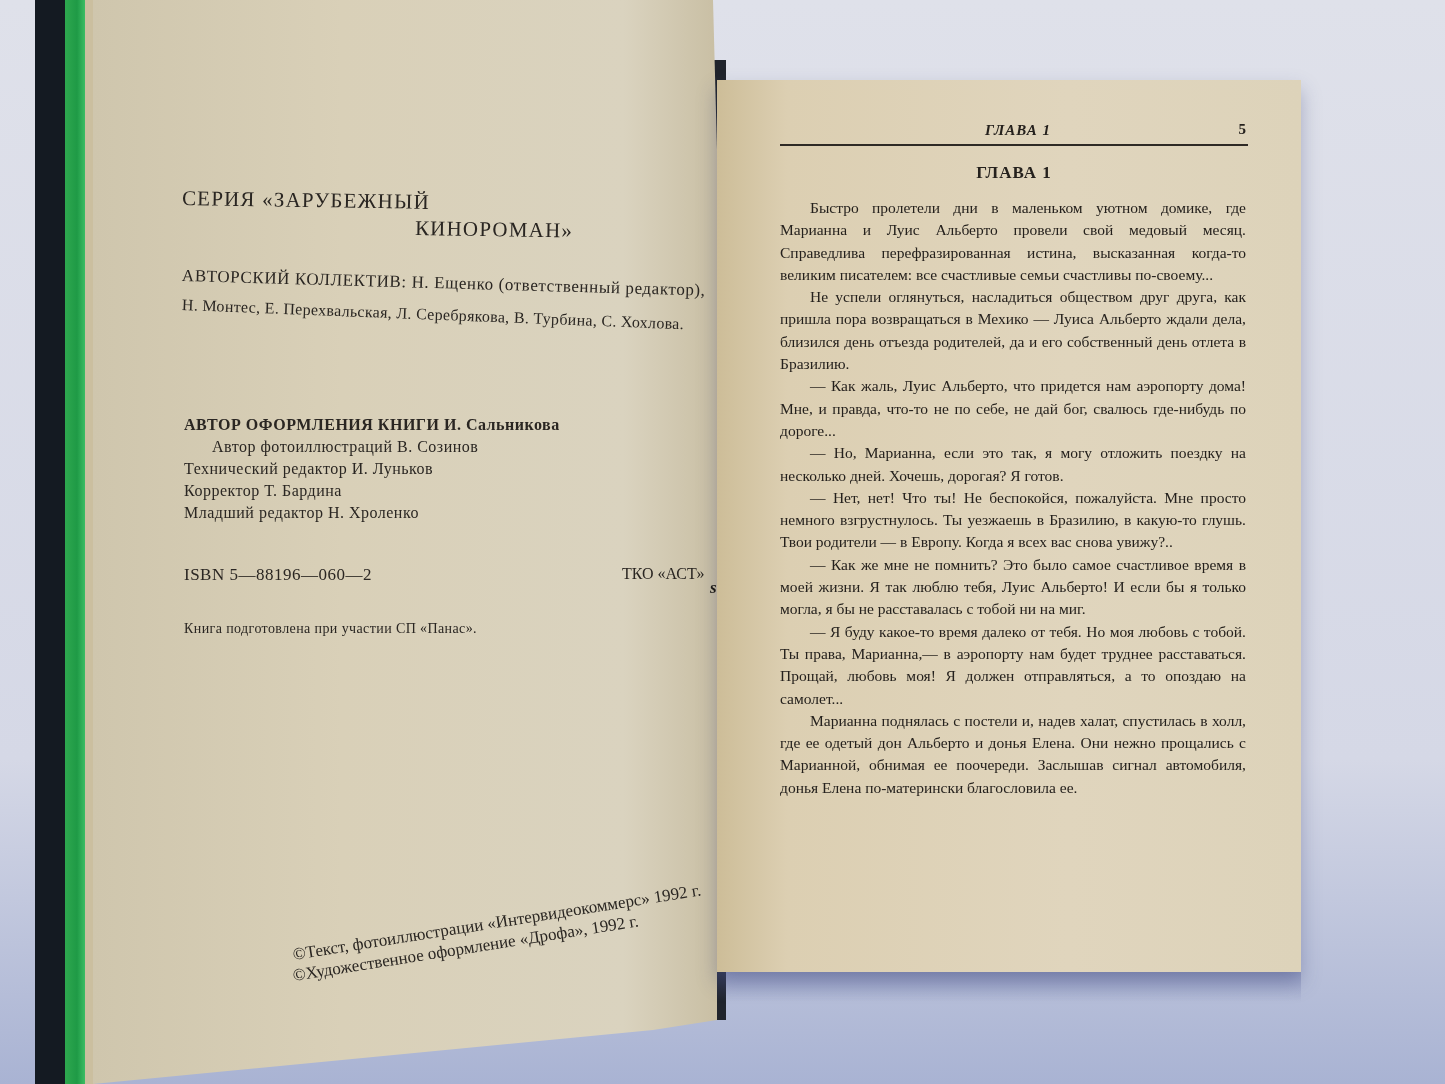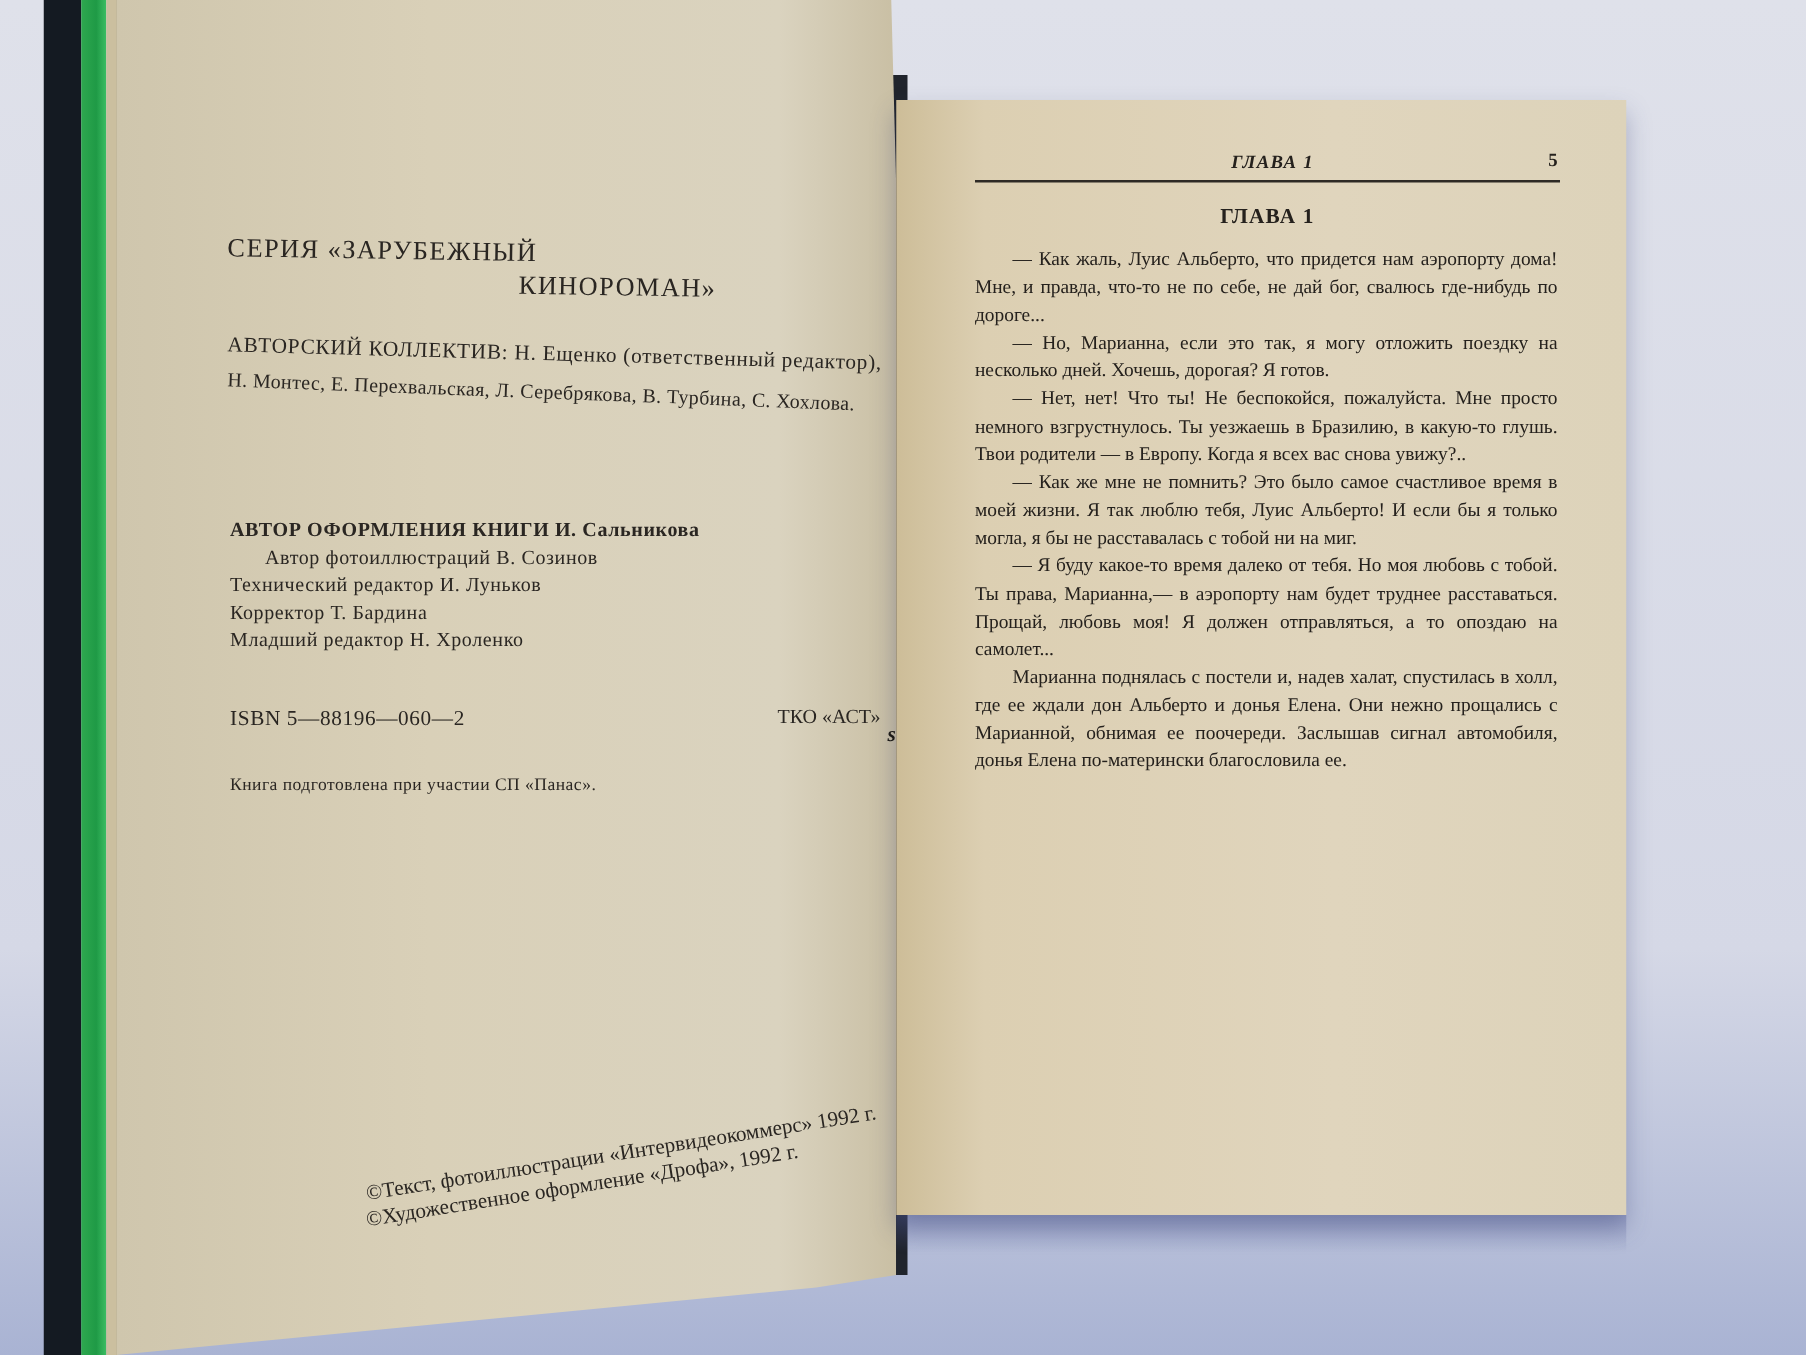--- a/index.html
+++ b/index.html
@@ -97,20 +97,22 @@
   <div class="lt show-through">s</div>
 </div>
 
 <div class="right-text">
   <div class="running-head">
     <span class="rh-title">ГЛАВА 1</span>
     <span class="rh-num">5</span>
   </div>
   <div class="chapter-title">ГЛАВА 1</div>
   <div class="body-text">
+    <p class="para">Быстро пролетели дни в маленьком уютном домике, где Марианна и Луис Альберто провели свой медовый месяц. Справедлива перефразированная истина, высказанная когда-то великим писателем: все счастливые семьи счастливы по-своему...</p>
+    <p class="para">Не успели оглянуться, насладиться обществом друг друга, как пришла пора возвращаться в Мехико — Луиса Альберто ждали дела, близился день отъезда родителей, да и его собственный день отлета в Бразилию.</p>
     <p class="para">— Как жаль, Луис Альберто, что придется нам аэропорту дома! Мне, и правда, что-то не по себе, не дай бог, свалюсь где-нибудь по дороге...</p>
     <p class="para">— Но, Марианна, если это так, я могу отложить поездку на несколько дней. Хочешь, дорогая? Я готов.</p>
     <p class="para">— Нет, нет! Что ты! Не беспокойся, пожалуйста. Мне просто немного взгрустнулось. Ты уезжаешь в Бразилию, в какую-то глушь. Твои родители — в Европу. Когда я всех вас снова увижу?..</p>
     <p class="para">— Как же мне не помнить? Это было самое счастливое время в моей жизни. Я так люблю тебя, Луис Альберто! И если бы я только могла, я бы не расставалась с тобой ни на миг.</p>
     <p class="para">— Я буду какое-то время далеко от тебя. Но моя любовь с тобой. Ты права, Марианна,— в аэропорту нам будет труднее расставаться. Прощай, любовь моя! Я должен отправляться, а то опоздаю на самолет...</p>
-    <p class="para">Марианна поднялась с постели и, надев халат, спустилась в холл, где ее ждали дон Альберто и донья Елена. Они нежно прощались с Марианной, обнимая ее поочереди. Заслышав сигнал автомобиля, донья Елена по-матерински благословила ее.</p>
+    <p class="para">Марианна поднялась с постели и, надев халат, спустилась в холл, где ее одетый дон Альберто и донья Елена. Они нежно прощались с Марианной, обнимая ее поочереди. Заслышав сигнал автомобиля, донья Елена по-матерински благословила ее.</p>
   </div>
 </div>
 
 </body></html>

